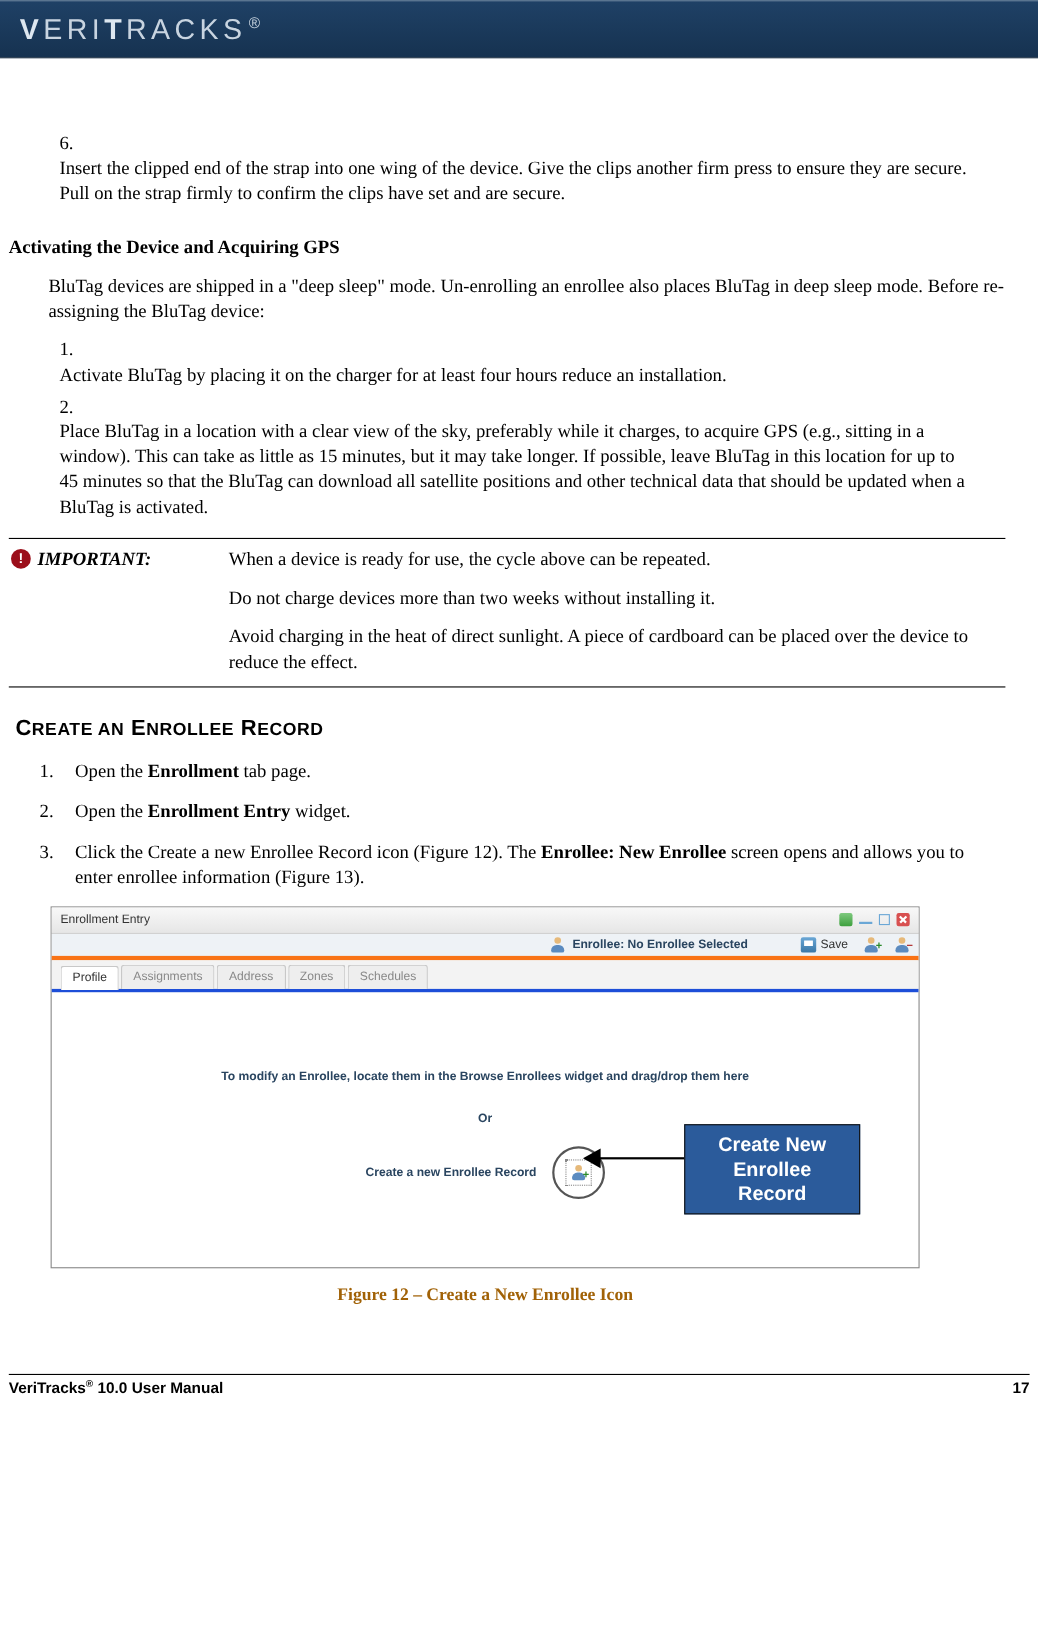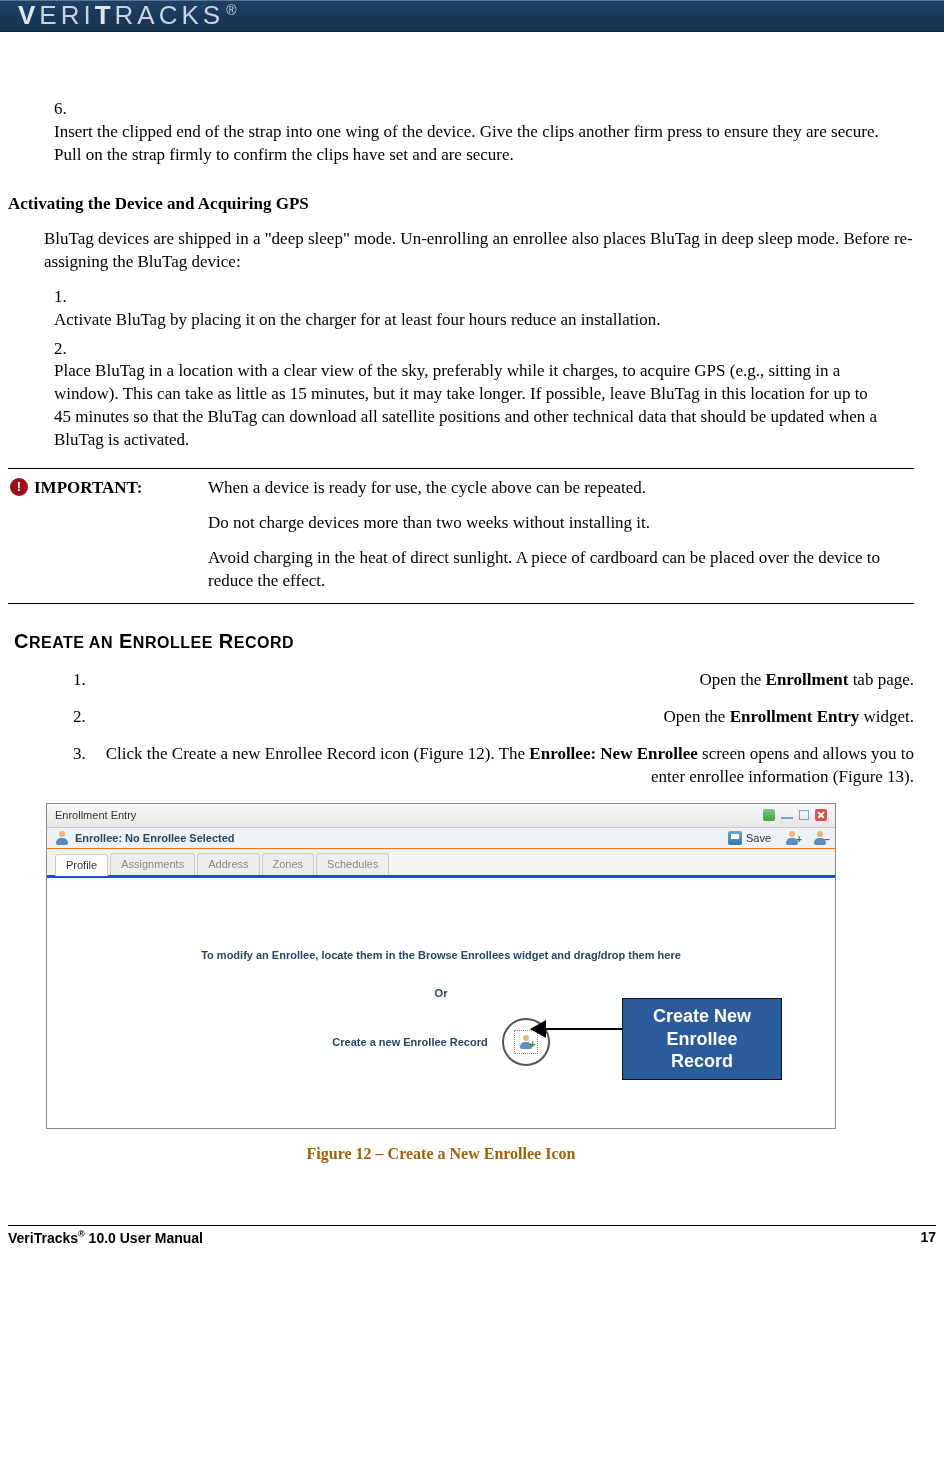--- a/index.html
+++ b/index.html
@@ -8,21 +8,21 @@
     font-size: 17px;
     color: #000;
     background: #fff;
     width: 944px;
     margin: 0 auto;
     line-height: 1.35;
   }
   .header-bar {
     background: #1a3a5c;
     background: linear-gradient(to bottom, #1f4166, #163250);
-    height: 32px;
+    height: 53px;
     display: flex;
     align-items: center;
     padding: 0 18px;
     border-top: 1px solid #5a7590;
     border-bottom: 1px solid #0d2238;
   }
   .brand {
     color: #c8d4e0;
     font-family: "Arial Narrow", Arial, sans-serif;
     font-size: 26px;
@@ -48,33 +48,33 @@
     padding: 8px 0 10px 0;
     display: flex;
   }
   .imp-left { width: 200px; display: flex; align-items: flex-start; gap: 6px; padding-left: 2px; }
   .imp-icon {
     width: 18px; height: 18px; border-radius: 50%;
     background: #9b0e1a; color: #fff; font-weight: bold;
     font-size: 13px; display: flex; align-items: center; justify-content: center;
     font-family: Arial, sans-serif; margin-top: 1px;
   }
-  .imp-label { font-weight: bold; }
+  .imp-label { font-weight: bold; font-style: italic; }
   .imp-right { flex: 1; }
   .imp-right p { margin-bottom: 12px; }
   .imp-right p:last-child { margin-bottom: 0; }
   .section-h {
     font-family: Arial, sans-serif;
     font-weight: bold;
     font-size: 20px;
     font-variant: small-caps;
     letter-spacing: 0.5px;
     margin: 14px 0 14px 6px;
   }
-  .ol2 { margin-left: 28px; text-align: right; }
+  .ol2 { margin-left: 28px; }
   .ol2 > div { margin-bottom: 14px; }
   .ol2 .num { display: inline-block; width: 28px; vertical-align: top; }
   .ol2 .txt { display: inline-block; width: 824px; vertical-align: top; }
   .bld { font-weight: bold; }
   .figure-wrap { margin: 12px 0 12px 38px; width: 790px; }
   .fig-panel { border: 1px solid #888; background: #fff; font-family: Verdana, Arial, sans-serif; font-size: 11px; color: #333; }
   .fig-title {
     background: linear-gradient(to bottom,#f8f8f8,#e6e6e6);
     border-bottom: 1px solid #c8c8c8;
     padding: 4px 8px;
@@ -86,23 +86,23 @@
   .mi-min { border-bottom: 2px solid #6aa7d6; height: 8px; width: 12px; }
   .mi-max { border: 1.5px solid #6aa7d6; width: 10px; height: 10px; }
   .mi-close { background: #d85050; border-radius: 2px; position: relative; }
   .mi-close::before, .mi-close::after {
     content:""; position:absolute; left:2px; top:5px; width:8px; height:1.5px; background:#fff;
   }
   .mi-close::before { transform: rotate(45deg); }
   .mi-close::after { transform: rotate(-45deg); }
   .fig-sub {
     background: #eef2f6;
-    border-bottom: 1px solid #f97316;
+    border-bottom: 4px solid #f97316;
     padding: 3px 8px;
-    display: flex; justify-content: space-between; align-items: center;
+    display: flex; justify-content: flex-end; align-items: center;
   }
   .fig-sub-left { display: flex; gap: 6px; align-items: center; font-weight: bold; color: #2a4560;}
   .fig-sub-right { display: flex; gap: 14px; align-items: center; }
   .save-ico { width:14px; height:14px; background: linear-gradient(to bottom,#6aa7d6,#3a77a6); border-radius:2px; display:inline-block; position:relative;}
   .save-ico::after { content:""; position:absolute; top:3px; left:3px; width:8px; height:5px; background:#fff; }
   .person-icon { width: 14px; height: 14px; display: inline-block; position: relative; }
   .person-icon .hd { width: 6px; height:6px; background:#e6b97a; border-radius:50%; position:absolute; top:0; left:4px;}
   .person-icon .bd { width: 12px; height:7px; background:#5b8bc0; border-radius: 5px 5px 2px 2px; position:absolute; bottom:0; left:1px;}
   .pi-add::after { content:"+"; position:absolute; right:-3px; bottom:-2px; color:#2a8a2a; font-weight:bold; font-size:10px;}
   .pi-rem::after { content:"−"; position:absolute; right:-3px; bottom:-2px; color:#b03030; font-weight:bold; font-size:10px;}
@@ -243,21 +243,21 @@
 
       <div class="fig-sub">
         <span class="fig-sub-left">
           <span class="person-icon">
               <span class="hd"></span>
               <span class="bd"></span>
             </span>
           <span>Enrollee:  No Enrollee Selected</span>
         </span>
         <span class="fig-sub-right">
-          <span style="display:flex;align-items:center;gap:4px;">
+          <span style="display:flex;align-items:center;gap:4px;padding-left:48px;">
             <span class="save-ico"></span>
             <span>Save</span>
           </span>
           <span class="person-icon pi-add">
               <span class="hd"></span>
               <span class="bd"></span>
             </span>
           <span class="person-icon pi-rem">
               <span class="hd"></span>
               <span class="bd"></span>

